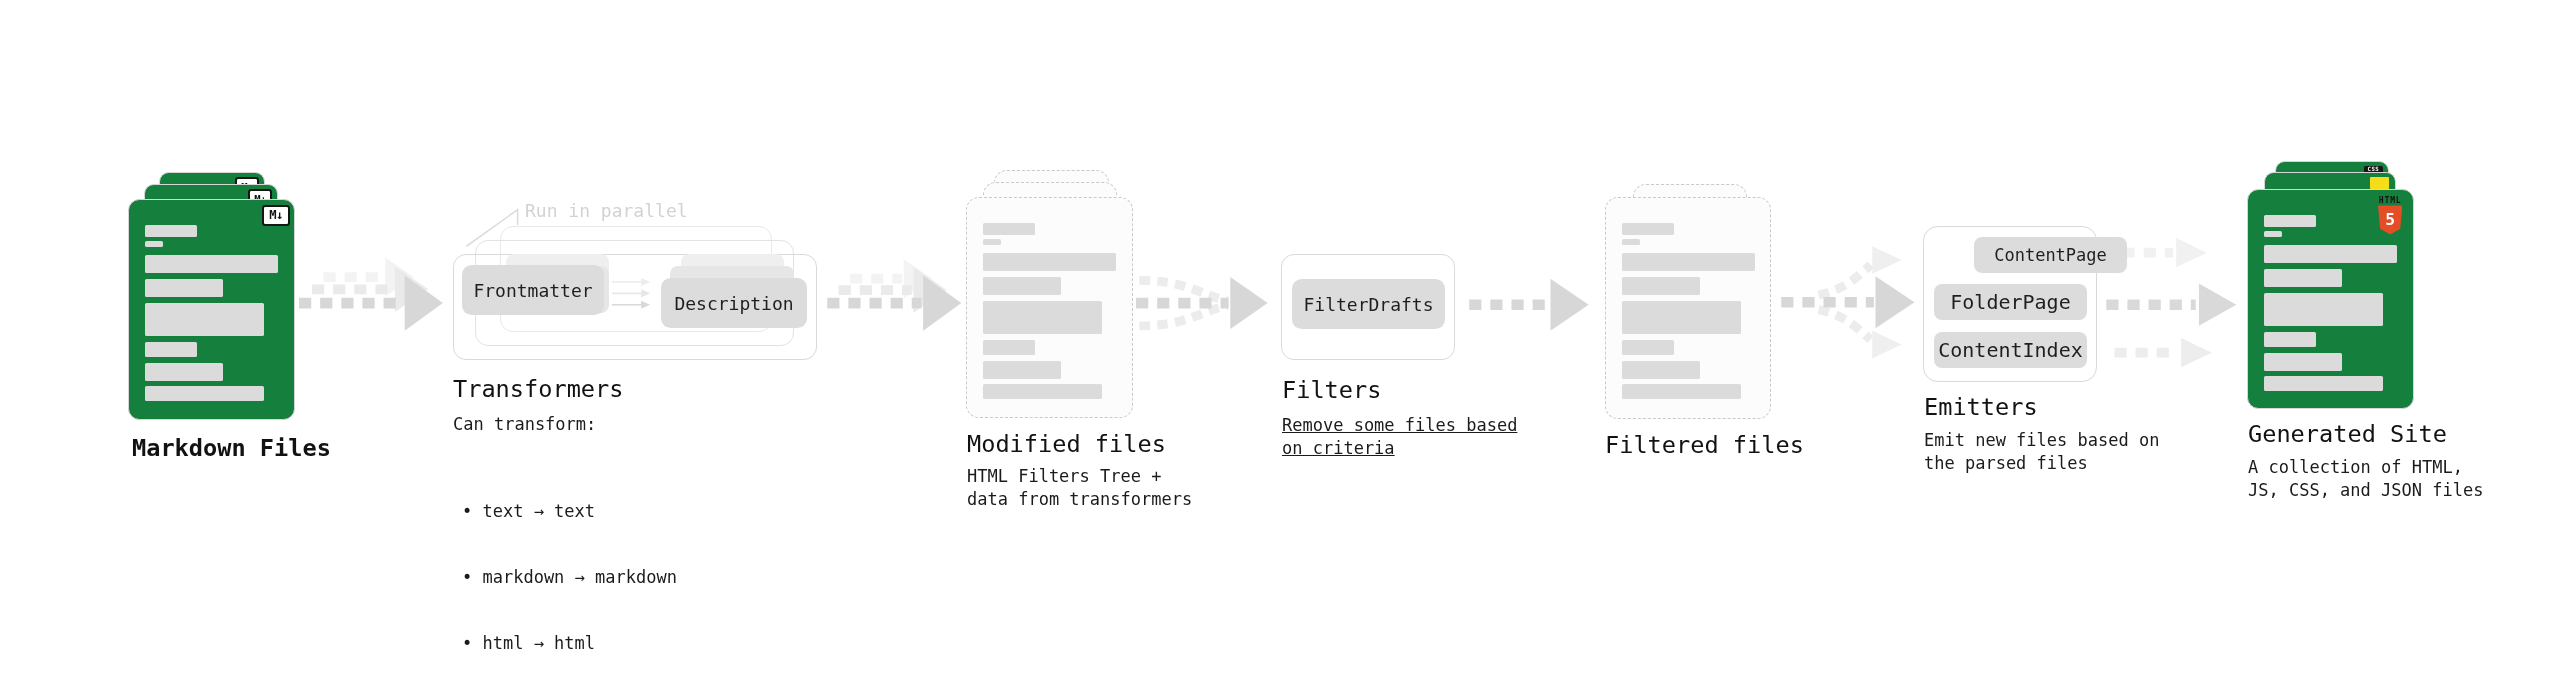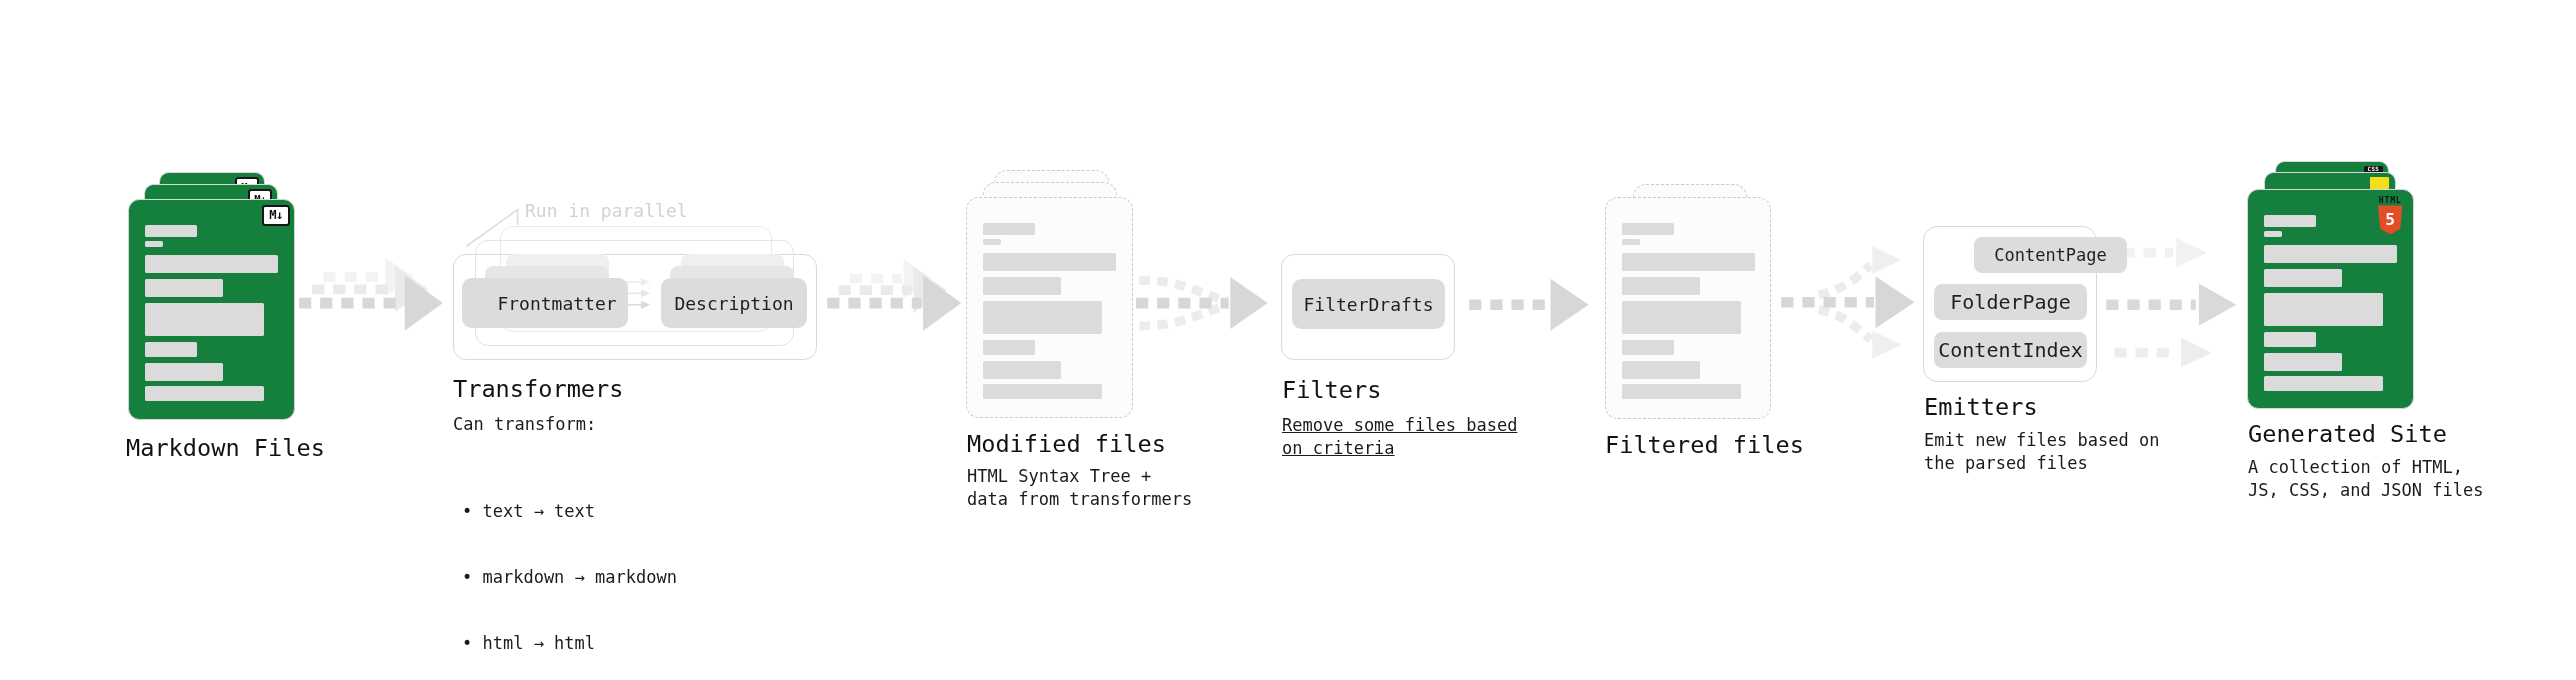--- a/index.html
+++ b/index.html
@@ -125,31 +125,31 @@
         <div class="ph-bar" style="top: 25px; width: 52px; height: 12.2px;"></div>
         <div class="ph-bar" style="top: 41px; width: 18px; height: 5.7px;"></div>
         <div class="ph-bar" style="top: 55px; width: 133px; height: 18px;"></div>
         <div class="ph-bar" style="top: 79px; width: 78px; height: 18px;"></div>
         <div class="ph-bar" style="top: 103px; width: 119px; height: 33px;"></div>
         <div class="ph-bar" style="top: 142px; width: 52px; height: 15.4px;"></div>
         <div class="ph-bar" style="top: 163px; width: 78px; height: 18px;"></div>
         <div class="ph-bar" style="top: 186px; width: 119px; height: 15.4px;"></div>
       </div>
   </div>
-  <div class="label" style="left:126px;top:434px;">Markdown Files</div>
+  <div class="label" style="left:132px;top:434px;font-weight:bold;">Markdown Files</div>
 
   <div class="annotation" style="left:525px;top:200px;">Run in parallel</div>
   <div class="tbox" style="left:500px;top:226px;width:272px;height:106px;border-color:#e9e9e9;"></div>
   <div class="tbox" style="left:475px;top:240px;width:319px;height:106px;border-color:#e3e3e3;"></div>
   <div class="tbox" style="left:453px;top:254px;width:364px;height:106px;"></div>
   <div class="ghost-pill" style="left:506px;top:254px;width:103px;height:44px;background:#efefef;"></div>
   <div class="ghost-pill" style="left:681px;top:254px;width:103px;height:44px;background:#efefef;"></div>
   <div class="ghost-pill" style="left:485px;top:266px;width:124px;height:47px;background:#e6e6e6;"></div>
   <div class="ghost-pill" style="left:670px;top:266px;width:124px;height:47px;background:#e6e6e6;"></div>
-  <div class="pill" style="left:462px;top:278px;width:142px;height:50px;padding-left:24px;">
+  <div class="pill" style="left:462px;top:265px;width:142px;height:50px;">
       <span>Frontmatter</span>
     </div>
   <div class="pill" style="left:661px;top:278px;width:146px;height:50px;">
       <span>Description</span>
     </div>
   <div class="label" style="left:453px;top:375px;">Transformers</div>
   <div class="desc" style="left:453px;top:413px;">Can transform:</div>
   <div class="bullets" style="left:462px;top:456px;">
     <div>• text → text</div>
     <div>• markdown → markdown</div>
@@ -164,21 +164,21 @@
         <div class="ph-bar" style="top: 41px; width: 18px; height: 5.7px;"></div>
         <div class="ph-bar" style="top: 55px; width: 133px; height: 18px;"></div>
         <div class="ph-bar" style="top: 79px; width: 78px; height: 18px;"></div>
         <div class="ph-bar" style="top: 103px; width: 119px; height: 33px;"></div>
         <div class="ph-bar" style="top: 142px; width: 52px; height: 15.4px;"></div>
         <div class="ph-bar" style="top: 163px; width: 78px; height: 18px;"></div>
         <div class="ph-bar" style="top: 186px; width: 119px; height: 15.4px;"></div>
       </div>
   </div>
   <div class="label" style="left:967px;top:430px;">Modified files</div>
-  <div class="desc" style="left:967px;top:465px;">HTML Syntax Tree +
+  <div class="desc" style="left:967px;top:465px;">HTML Filters Tree +
 data from transformers</div>
 
   <div class="tbox" style="left:1281px;top:254px;width:174px;height:106px;border-color:#dadada;"></div>
   <div class="pill" style="left:1292px;top:279px;width:153px;height:50px;justify-content:center;">
       <span>FilterDrafts</span>
     </div>
   <div class="label" style="left:1282px;top:376px;">Filters</div>
   <div class="desc" style="left:1282px;top:414px;text-decoration:underline;">Remove some files based
 on criteria</div>
 

